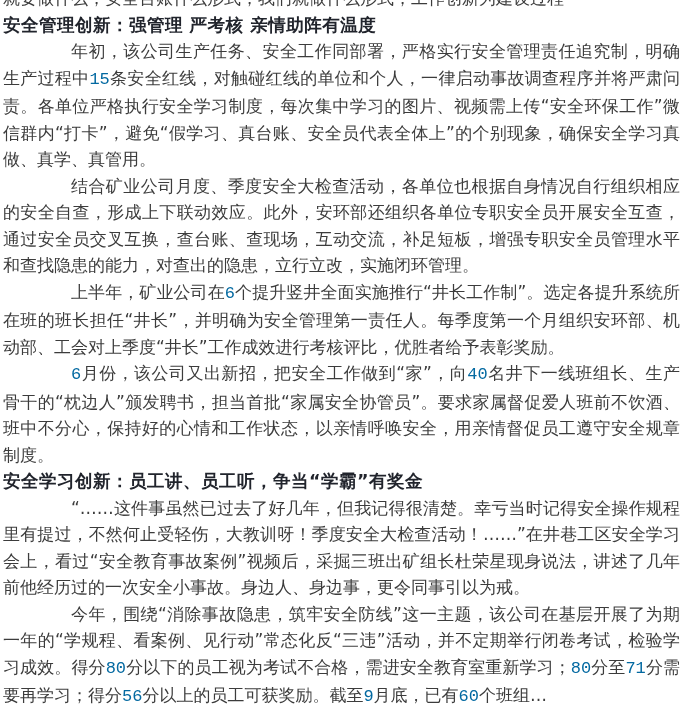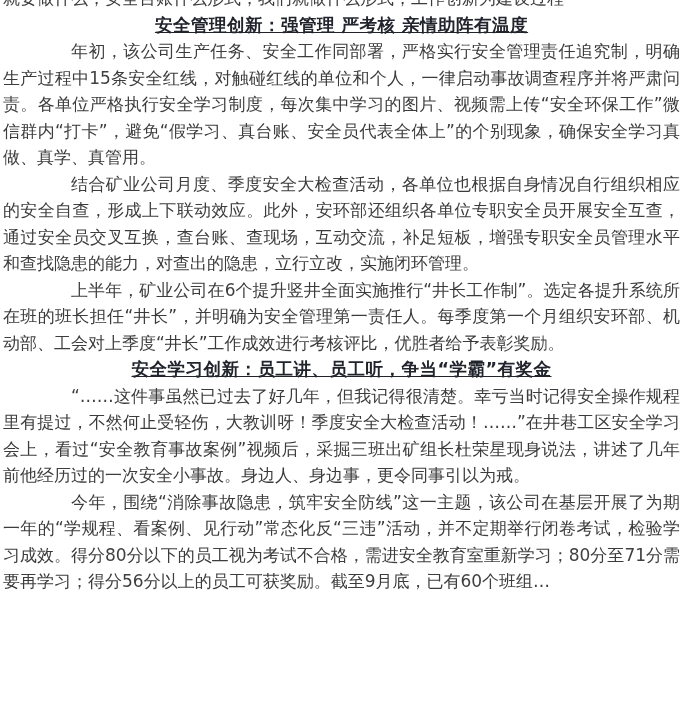--- a/index.html
+++ b/index.html
@@ -26,41 +26,42 @@
   }
   .doc p.indent {
     text-indent: 4em;
   }
   .doc h2 {
     margin: 0;
     font-size: 17.5px;
     line-height: 26.5px;
     font-weight: bold;
     color: #21242c;
-    text-align: center;
+    text-align: left;
     letter-spacing: 0.5px;
-    text-decoration: underline;
   }
   .num {
-    color: #404040;
+    color: #0369a1;
+    font-family: Liberation Mono, monospace;
   }
 </style>
 </head>
 <body>
 
 <div class="doc">
   <p class="clip">就要做什么，安全台账什么形式，我们就做什么形式，工作创新为建设过程</p>
 
   <h2>安全管理创新：强管理 严考核 亲情助阵有温度</h2>
 
   <p class="indent">年初，该公司生产任务、安全工作同部署，严格实行安全管理责任追究制，明确生产过程中<span class="num">15</span>条安全红线，对触碰红线的单位和个人，一律启动事故调查程序并将严肃问责。各单位严格执行安全学习制度，每次集中学习的图片、视频需上传“安全环保工作”微信群内“打卡”，避免“假学习、真台账、安全员代表全体上”的个别现象，确保安全学习真做、真学、真管用。</p>
 
   <p class="indent">结合矿业公司月度、季度安全大检查活动，各单位也根据自身情况自行组织相应的安全自查，形成上下联动效应。此外，安环部还组织各单位专职安全员开展安全互查，通过安全员交叉互换，查台账、查现场，互动交流，补足短板，增强专职安全员管理水平和查找隐患的能力，对查出的隐患，立行立改，实施闭环管理。</p>
 
   <p class="indent">上半年，矿业公司在<span class="num">6</span>个提升竖井全面实施推行“井长工作制”。选定各提升系统所在班的班长担任“井长”，并明确为安全管理第一责任人。每季度第一个月组织安环部、机动部、工会对上季度“井长”工作成效进行考核评比，优胜者给予表彰奖励。</p>
 
+  <p class="indent"><span class="num">6</span>月份，该公司又出新招，把安全工作做到“家”，向<span class="num">40</span>名井下一线班组长、生产骨干的“枕边人”颁发聘书，担当首批“家属安全协管员”。要求家属督促爱人班前不饮酒、班中不分心，保持好的心情和工作状态，以亲情呼唤安全，用亲情督促员工遵守安全规章制度。</p>
 
   <h2>安全学习创新：员工讲、员工听，争当“学霸”有奖金</h2>
 
   <p class="indent">“……这件事虽然已过去了好几年，但我记得很清楚。幸亏当时记得安全操作规程里有提过，不然何止受轻伤，大教训呀！季度安全大检查活动！……”在井巷工区安全学习会上，看过“安全教育事故案例”视频后，采掘三班出矿组长杜荣星现身说法，讲述了几年前他经历过的一次安全小事故。身边人、身边事，更令同事引以为戒。</p>
 
   <p class="indent">今年，围绕“消除事故隐患，筑牢安全防线”这一主题，该公司在基层开展了为期一年的“学规程、看案例、见行动”常态化反“三违”活动，并不定期举行闭卷考试，检验学习成效。得分<span class="num">80</span>分以下的员工视为考试不合格，需进安全教育室重新学习；<span class="num">80</span>分至<span class="num">71</span>分需要再学习；得分<span class="num">56</span>分以上的员工可获奖励。截至<span class="num">9</span>月底，已有<span class="num">60</span>个班组…</p>
 </div>
 
 </body></html>

